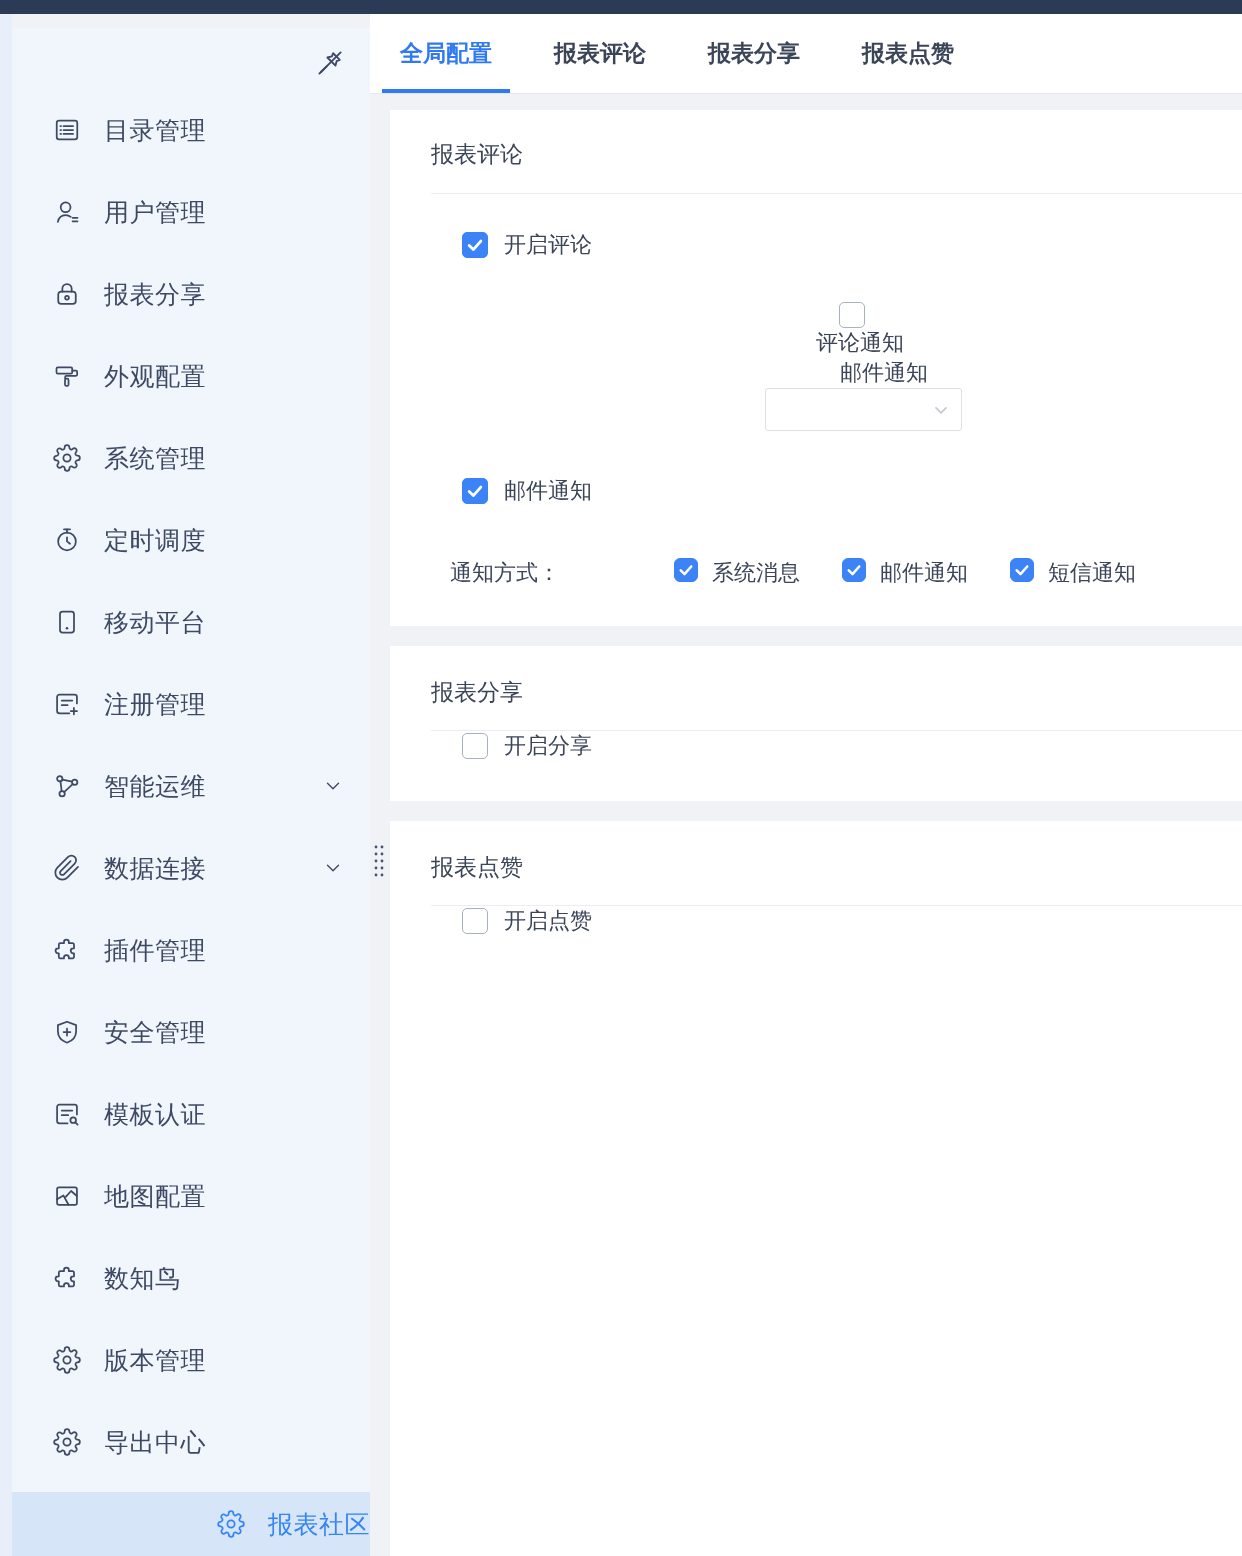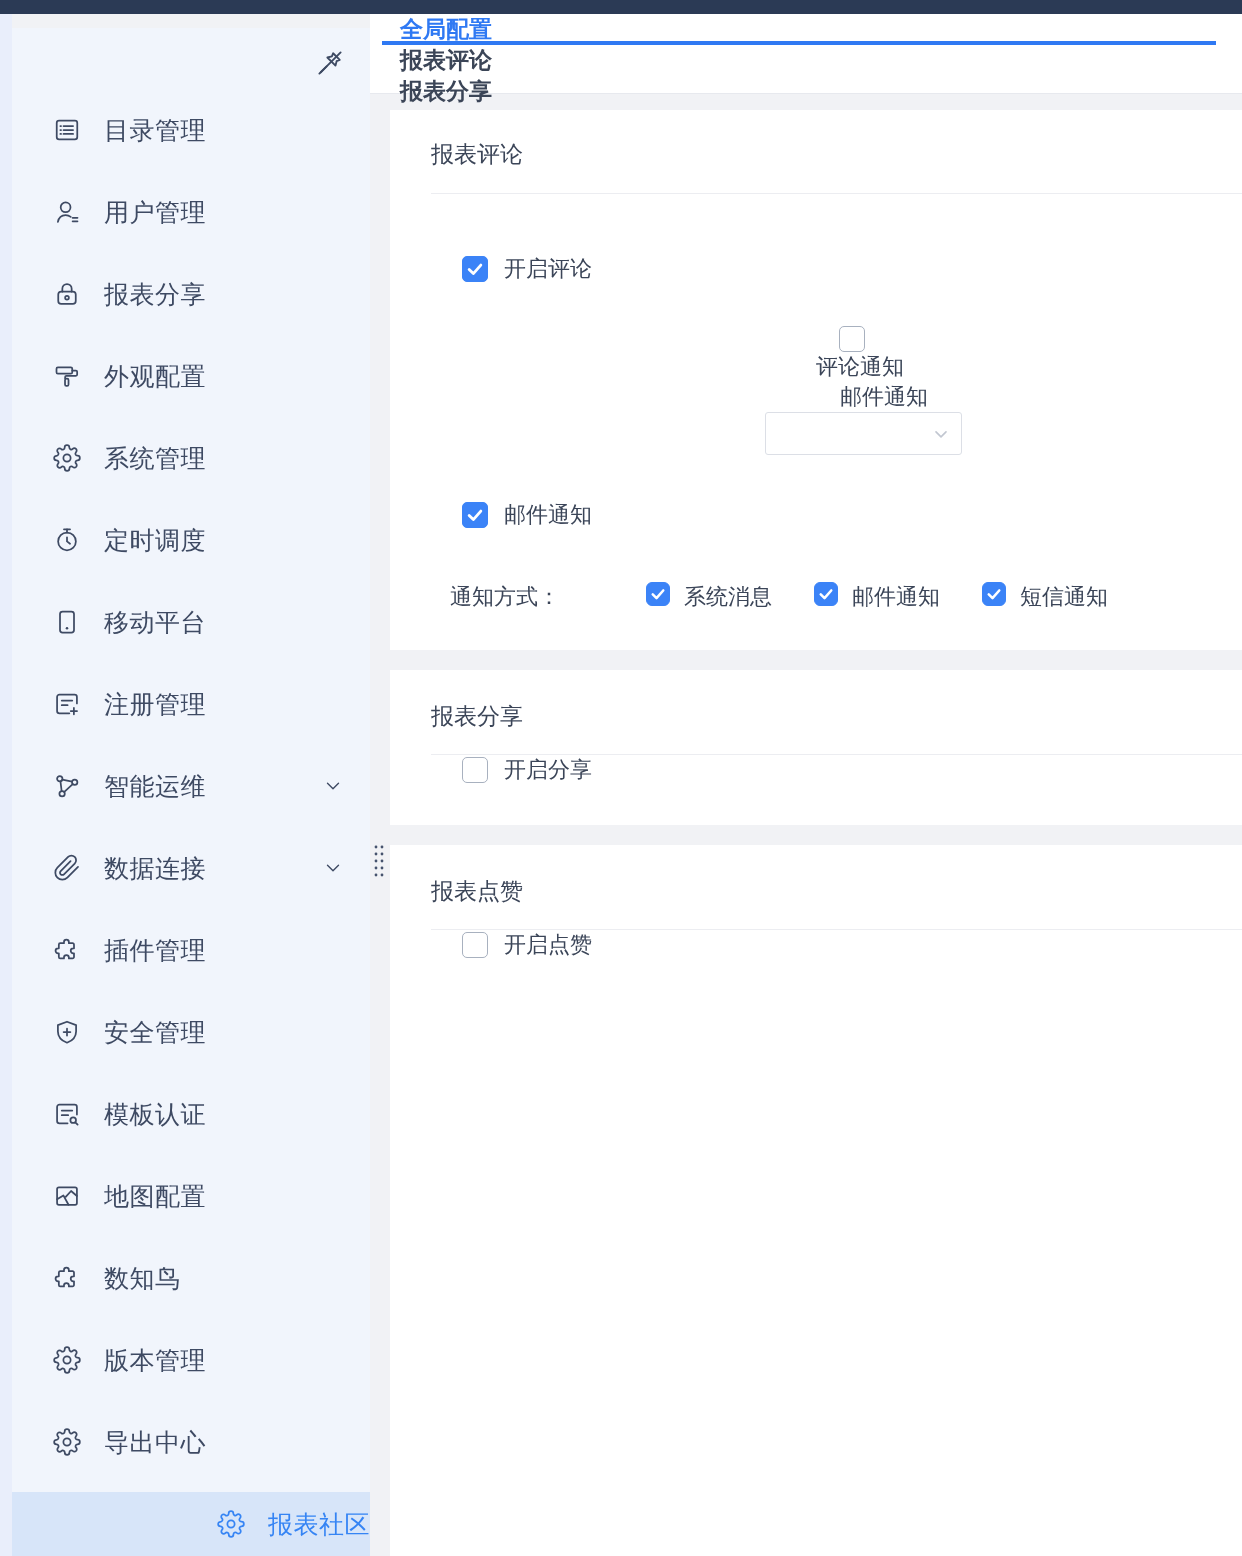--- a/index.html
+++ b/index.html
@@ -39,44 +39,44 @@
   .menu-item .mi-label { font-size:25px; letter-spacing:.5px; }
   .menu-item .mi-chevron { position:absolute; right:26px; top:50%; margin-top:-11px; width:22px; height:22px; color:#3e4a63; }
   .menu-item.active { background:#d7e5f9; color:#3584f4;justify-content:flex-end; }
   svg.icon { fill:none; stroke:currentColor; stroke-width:1.5; stroke-linecap:round; stroke-linejoin:round; }
   
   .resize-handle { position:absolute; left:373px; top:844px; width:12px; height:34px; cursor:col-resize; }
   
   .main { position:absolute; left:370px; top:14px; right:0; bottom:0; background:#f1f2f5; }
   .tabbar {
     height:80px; background:#fff; border-bottom:1px solid #e7e9ee;
-    display:flex; align-items:stretch; padding-left:12px;flex-direction:column;
+    display:flex; align-items:stretch; padding-left:12px;
   }
   .tab {
     padding:0 18px; margin-right:26px; display:flex; align-items:center;
     font-size:23px; font-weight:600; color:#3b4557; position:relative; cursor:pointer;
   }
   .tab.active { color:#2f79f3; }
   .tab.active::after {
     content:""; position:absolute; left:0; right:0; bottom:0; height:4px; background:#2f79f3;
   }
   .content { position:absolute; left:0; top:80px; right:0; bottom:0; overflow:hidden; }
   .card { background:#fff; margin-left:20px; }
   .card-1 { margin-top:16px; padding-bottom:38px; }
   .card-2 { margin-top:20px; padding-bottom:40px; }
   .card-3 { margin-top:20px; height:791px; }
   .card h2 { padding:30px 0 25px 41px; font-size:23px; font-weight:400; color:#3b4558; line-height:28px; }
   .card-2 h2, .card-3 h2 { padding-top:32px; padding-bottom:24px; }
   .divider { border-top:1px solid #ecedf1; margin-left:41px; }
   .row { display:flex; align-items:center; }
   .indent { padding-left:72px; }
-  .row-1 { margin-top:60px; }
+  .row-1 { margin-top:36px; }
   .row-2 { margin-top:42px;flex-direction:column; }
   .row-3 { margin-top:45px; }
-  .row-4 { margin-top:52px; padding-left:60px; }
+  .row-4 { margin-top:52px; padding-left:60px;gap:28px; }
   .row-en { }
   
   .checkbox {
     width:26px; height:26px; border-radius:5px; background:#fff;
     border:1.5px solid #a8b1bf; display:inline-flex; align-items:center; justify-content:center;
     cursor:pointer; flex:0 0 auto;
   }
   .checkbox.checked { background:#3b83f7; border-color:#3b83f7; }
   .checkbox svg { width:20px; height:20px; fill:none; stroke:#fff; stroke-width:3.4; stroke-linecap:round; stroke-linejoin:round; }
   .checkbox.sm { width:24px; height:24px; border-radius:6px; }

